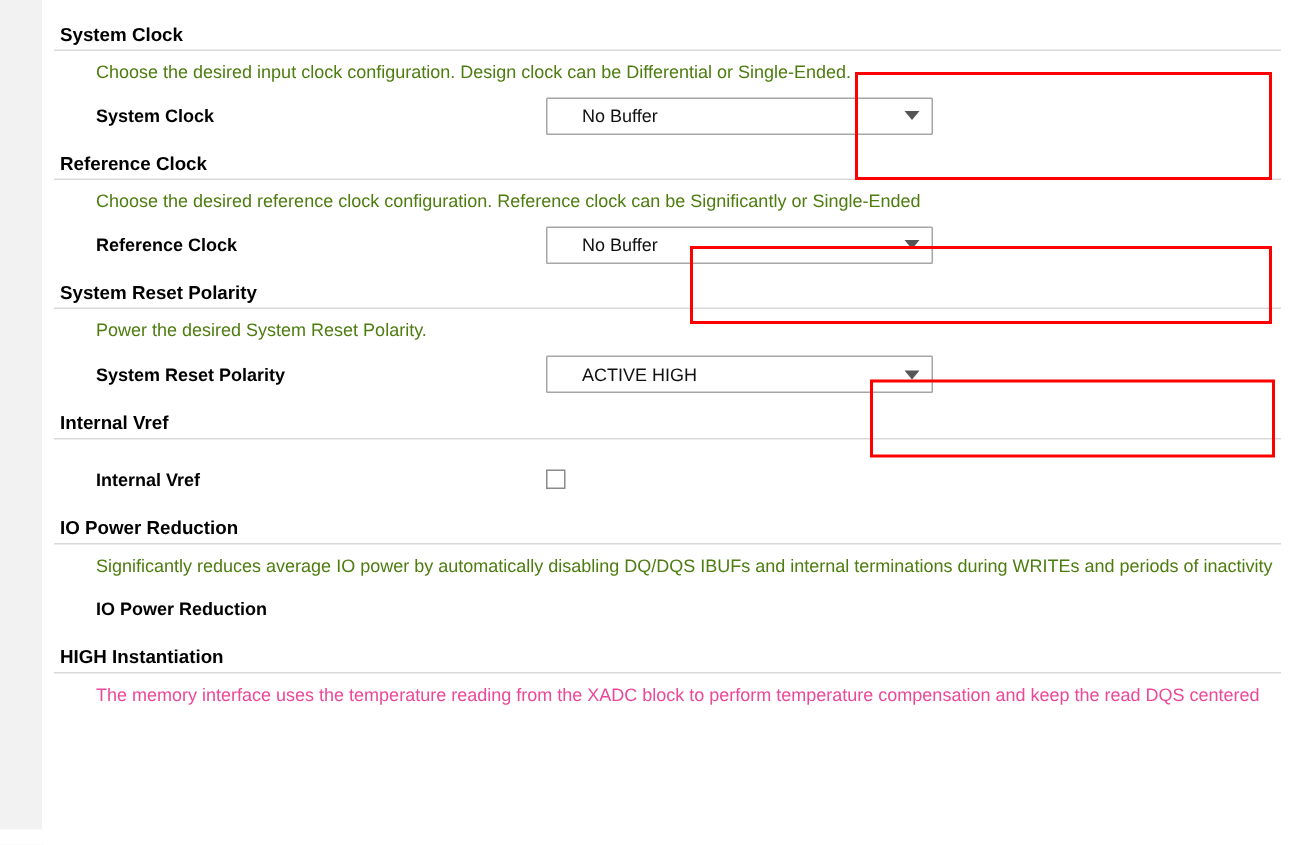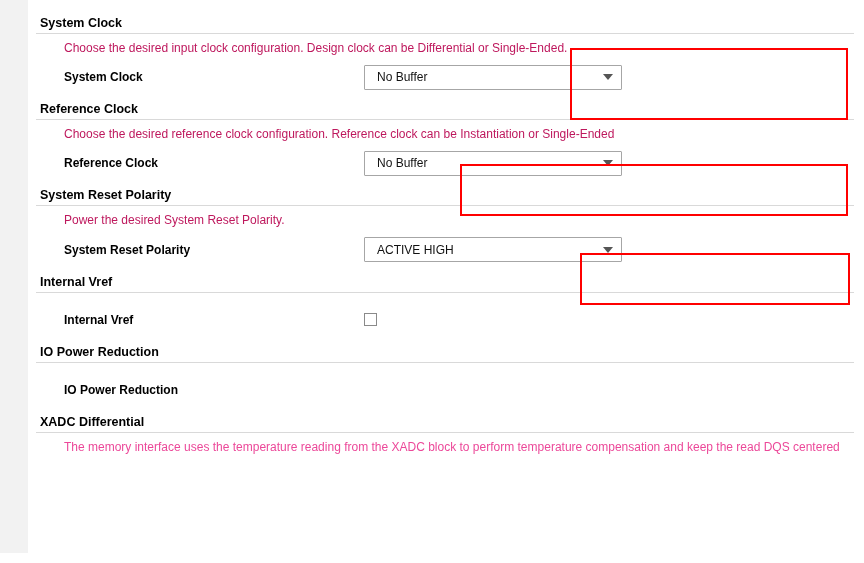--- a/index.html
+++ b/index.html
@@ -48,21 +48,21 @@
     color: #000;
     padding: 4px 0 3px 4px;
   }
   .section-body {
     border-top: 1px solid #d9d9d9;
     padding: 6px 0 8px 28px;
     position: relative;
   }
   .desc {
     font-size: 12px;
-    color: #be185d;
+    color: #4d7c0f;
     line-height: 1.35;
     max-width: 790px;
   }
   .row {
     display: flex;
     align-items: center;
     margin-top: 8px;
     min-height: 26px;
   }
   .row-label {
@@ -77,21 +77,21 @@
   }
   .select {
     position: relative;
     width: 258px;
     height: 25px;
     border: 1px solid #a6a6a6;
     background: #ffffff;
     box-sizing: border-box;
     display: flex;
     align-items: center;
-    padding-left: 12px;
+    padding-left: 23px;
     font-size: 12px;
     color: #111;
     border-radius: 1px;
   }
   .select .chev {
     position: absolute;
     right: 8px;
     top: 50%;
     transform: translateY(-50%);
     width: 0;
@@ -151,21 +151,21 @@
               <span class="chev"></span>
             </div>
           </div>
         </div>
       </div>
     </div>
 
     <div class="section">
       <div class="section-title">Reference Clock</div>
       <div class="section-body">
-        <div class="desc">Choose the desired reference clock configuration. Reference clock can be Instantiation or Single-Ended</div>
+        <div class="desc">Choose the desired reference clock configuration. Reference clock can be Significantly or Single-Ended</div>
         <div class="row">
           <div class="row-label">Reference Clock</div>
           <div class="field-wrap">
             <div class="select">
               <span>No Buffer</span>
               <span class="chev"></span>
             </div>
           </div>
         </div>
       </div>
@@ -193,28 +193,29 @@
         <div class="row">
           <div class="row-label">Internal Vref</div>
           <span class="checkbox"></span>
         </div>
       </div>
     </div>
 
     <div class="section">
       <div class="section-title">IO Power Reduction</div>
       <div class="section-body">
+        <div class="desc">Significantly reduces average IO power by automatically disabling DQ/DQS IBUFs and internal terminations during WRITEs and periods of inactivity</div>
         <div class="row">
           <div class="row-label">IO Power Reduction</div>
         </div>
       </div>
     </div>
 
     <div class="section">
-      <div class="section-title">XADC Differential</div>
+      <div class="section-title">HIGH Instantiation</div>
       <div class="section-body">
         <div class="cut-text">The memory interface uses the temperature reading from the XADC block to perform temperature compensation and keep the read DQS centered</div>
       </div>
     </div>
 
   </div>
 
   <div class="hl" id="hl-sysclk"></div>
   <div class="hl" id="hl-refclk"></div>
   <div class="hl" id="hl-rstpol"></div>

